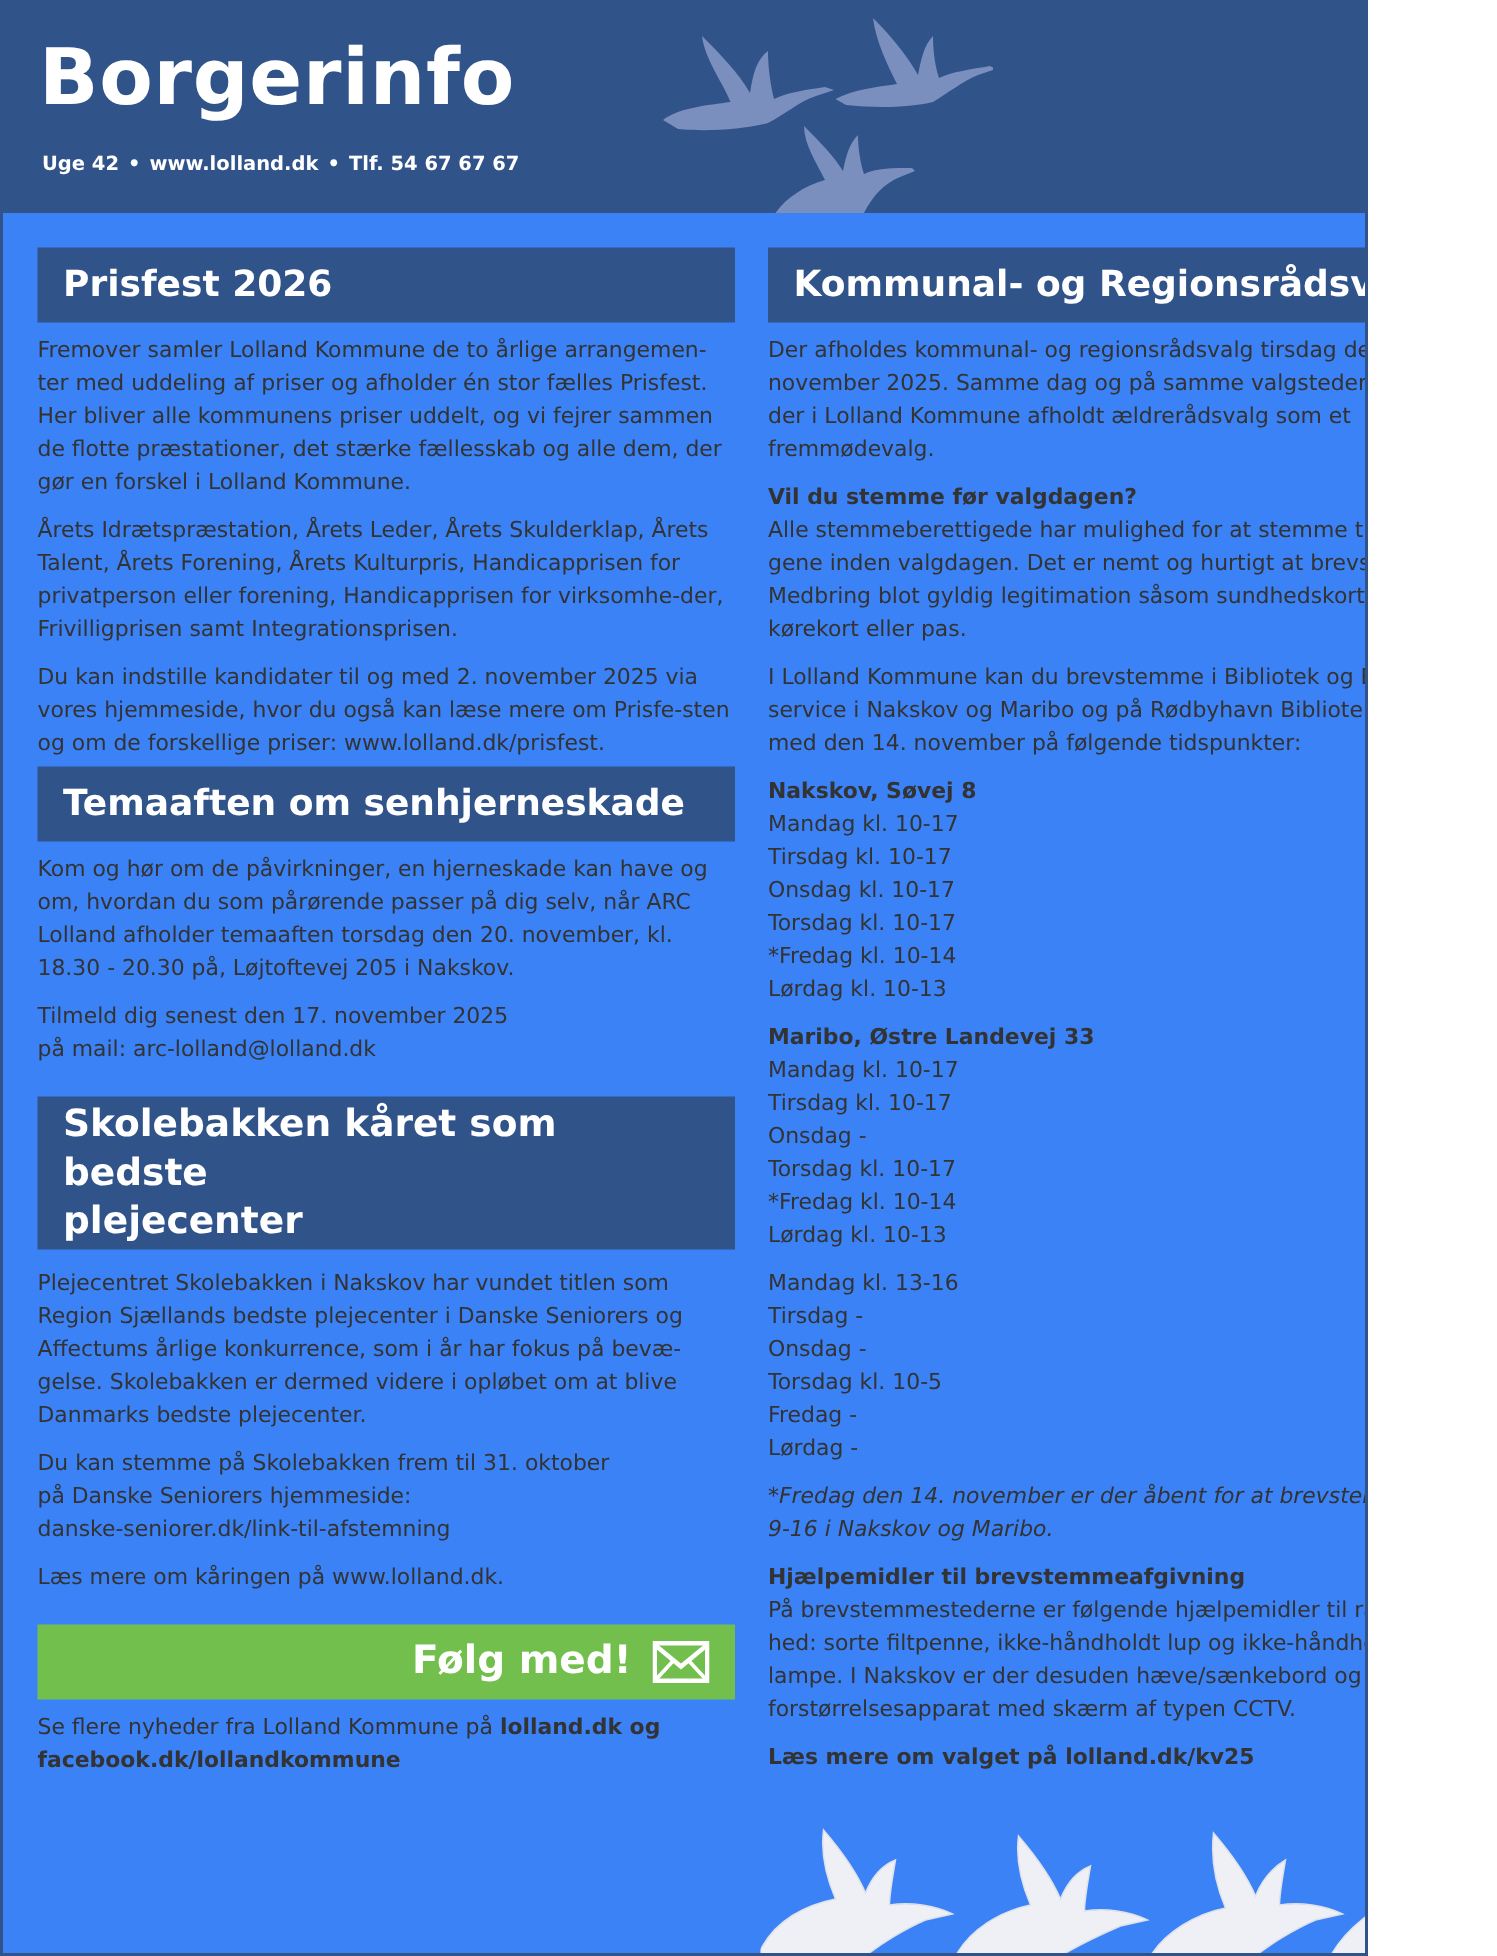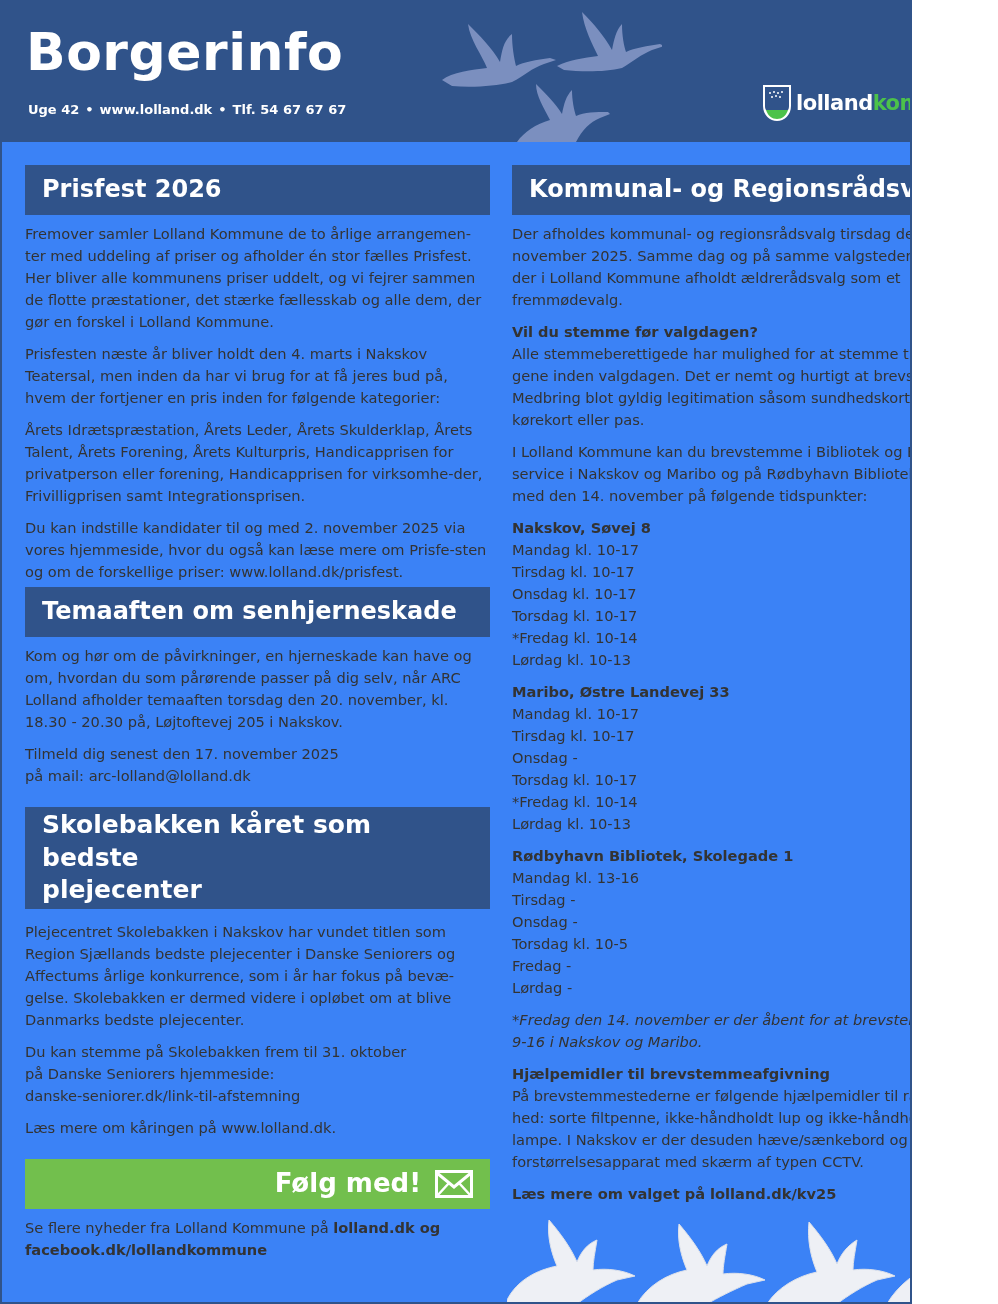--- a/index.html
+++ b/index.html
@@ -56,45 +56,26 @@
     </div>
 
     <svg class="geese" viewBox="0 0 230 142">
       <g fill="#7b8fbf">
         <path d="M10,80 C20,72 40,70 55,68 C50,55 38,40 36,24 C48,36 60,48 68,62 C70,50 72,40 80,34 C80,46 82,58 84,66 C92,62 104,60 118,58 L124,60 L112,64 C100,68 92,76 80,82 C66,86 40,88 20,86 Z"></path>
         <path d="M125,66 C136,60 152,58 166,56 C160,44 152,28 150,12 C162,24 172,36 180,50 C182,40 184,30 190,24 C190,36 192,46 194,52 C202,48 216,46 228,44 L232,46 L220,50 C210,54 200,62 190,68 C174,72 150,72 132,70 Z"></path>
         <path d="M85,142 C92,132 104,124 118,120 C112,108 104,96 104,84 C114,94 124,104 130,114 C132,104 134,96 140,90 C140,100 142,110 144,116 C152,112 164,112 176,112 L178,114 L168,118 C158,122 150,130 144,142 Z"></path>
       </g>
     </svg>
 
-    <div class="logo">
-      <svg class="shield" viewBox="0 0 30 38">
-        <path d="M1,1 H29 V22 C29,31 22,37 15,37 C8,37 1,31 1,22 Z" fill="#ffffff"></path>
-        <path d="M3,3 H27 V22 C27,24 26.5,25 26,26 H4 C3.5,25 3,24 3,22 Z" fill="#30538a"></path>
-        <path d="M4,26 H26 C24,32 20,35 15,35 C10,35 6,32 4,26 Z" fill="#4cc24a"></path>
-        <g fill="#fff">
-            <circle cx="8" cy="9" r="1"></circle>
-            <circle cx="12" cy="8" r="1"></circle>
-            <circle cx="16" cy="9" r="1"></circle>
-            <circle cx="20" cy="8" r="1"></circle>
-            <circle cx="10" cy="13" r="1"></circle>
-            <circle cx="14" cy="12" r="1"></circle>
-            <circle cx="18" cy="13" r="1"></circle>
-          </g>
-      </svg>
-      <span class="word w1">lolland</span>
-        <span class="word w2">kommune</span>
-    </div>
   </div>
 
   <div class="col-left">
     <section>
       <div class="heading h1">Prisfest 2026</div>
       <p class="para-after-h">Fremover samler Lolland Kommune de to årlige arrangemen-ter med uddeling af priser og afholder én stor fælles Prisfest. Her bliver alle kommunens priser uddelt, og vi fejrer sammen de flotte præstationer, det stærke fællesskab og alle dem, der gør en forskel i Lolland Kommune.</p>
-      <p class="gap">Prisfesten næste år bliver holdt den 4. marts i Nakskov Teatersal, men inden da har vi brug for at få jeres bud på, hvem der fortjener en pris inden for følgende kategorier:</p>
       <p class="gap">Årets Idrætspræstation, Årets Leder, Årets Skulderklap, Årets Talent, Årets Forening, Årets Kulturpris, Handicapprisen for privatperson eller forening, Handicapprisen for virksomhe-der, Frivilligprisen samt Integrationsprisen.</p>
       <p class="gap">Du kan indstille kandidater til og med 2. november 2025 via vores hjemmeside, hvor du også kan læse mere om Prisfe-sten og om de forskellige priser: www.lolland.dk/prisfest.</p>
     </section>
 
     <section style="margin-top:4px;">
       <div class="heading h1">Temaaften om senhjerneskade</div>
       <p class="para-after-h">Kom og hør om de påvirkninger, en hjerneskade kan have og om, hvordan du som pårørende passer på dig selv, når ARC Lolland afholder temaaften torsdag den 20. november, kl. 18.30 - 20.30 på, Løjtoftevej 205 i Nakskov.</p>
       <p class="gap">Tilmeld dig senest den 17. november 2025</p>
       <p>på mail: arc-lolland@lolland.dk</p>
     </section>
@@ -148,21 +129,20 @@
         <div class="sched bold">Maribo, Østre Landevej 33</div>
         <div class="sched">Mandag kl. 10-17</div>
         <div class="sched">Tirsdag kl. 10-17</div>
         <div class="sched">Onsdag -</div>
         <div class="sched">Torsdag kl. 10-17</div>
         <div class="sched">*Fredag kl. 10-14</div>
         <div class="sched">Lørdag kl. 10-13</div>
       </div>
 
       <div class="gap">
-        <div class="sched bold">Rødbyhavn Bibliotek, Skolegade 1</div>
         <div class="sched">Mandag kl. 13-16</div>
         <div class="sched">Tirsdag -</div>
         <div class="sched">Onsdag -</div>
         <div class="sched">Torsdag kl. 10-5</div>
         <div class="sched">Fredag -</div>
         <div class="sched">Lørdag -</div>
       </div>
 
       <p class="gap italic">*Fredag den 14. november er der åbent for at brevstemme fra 9-16 i Nakskov og Maribo.</p>
       <p class="gap bold">Hjælpemidler til brevstemmeafgivning</p>

